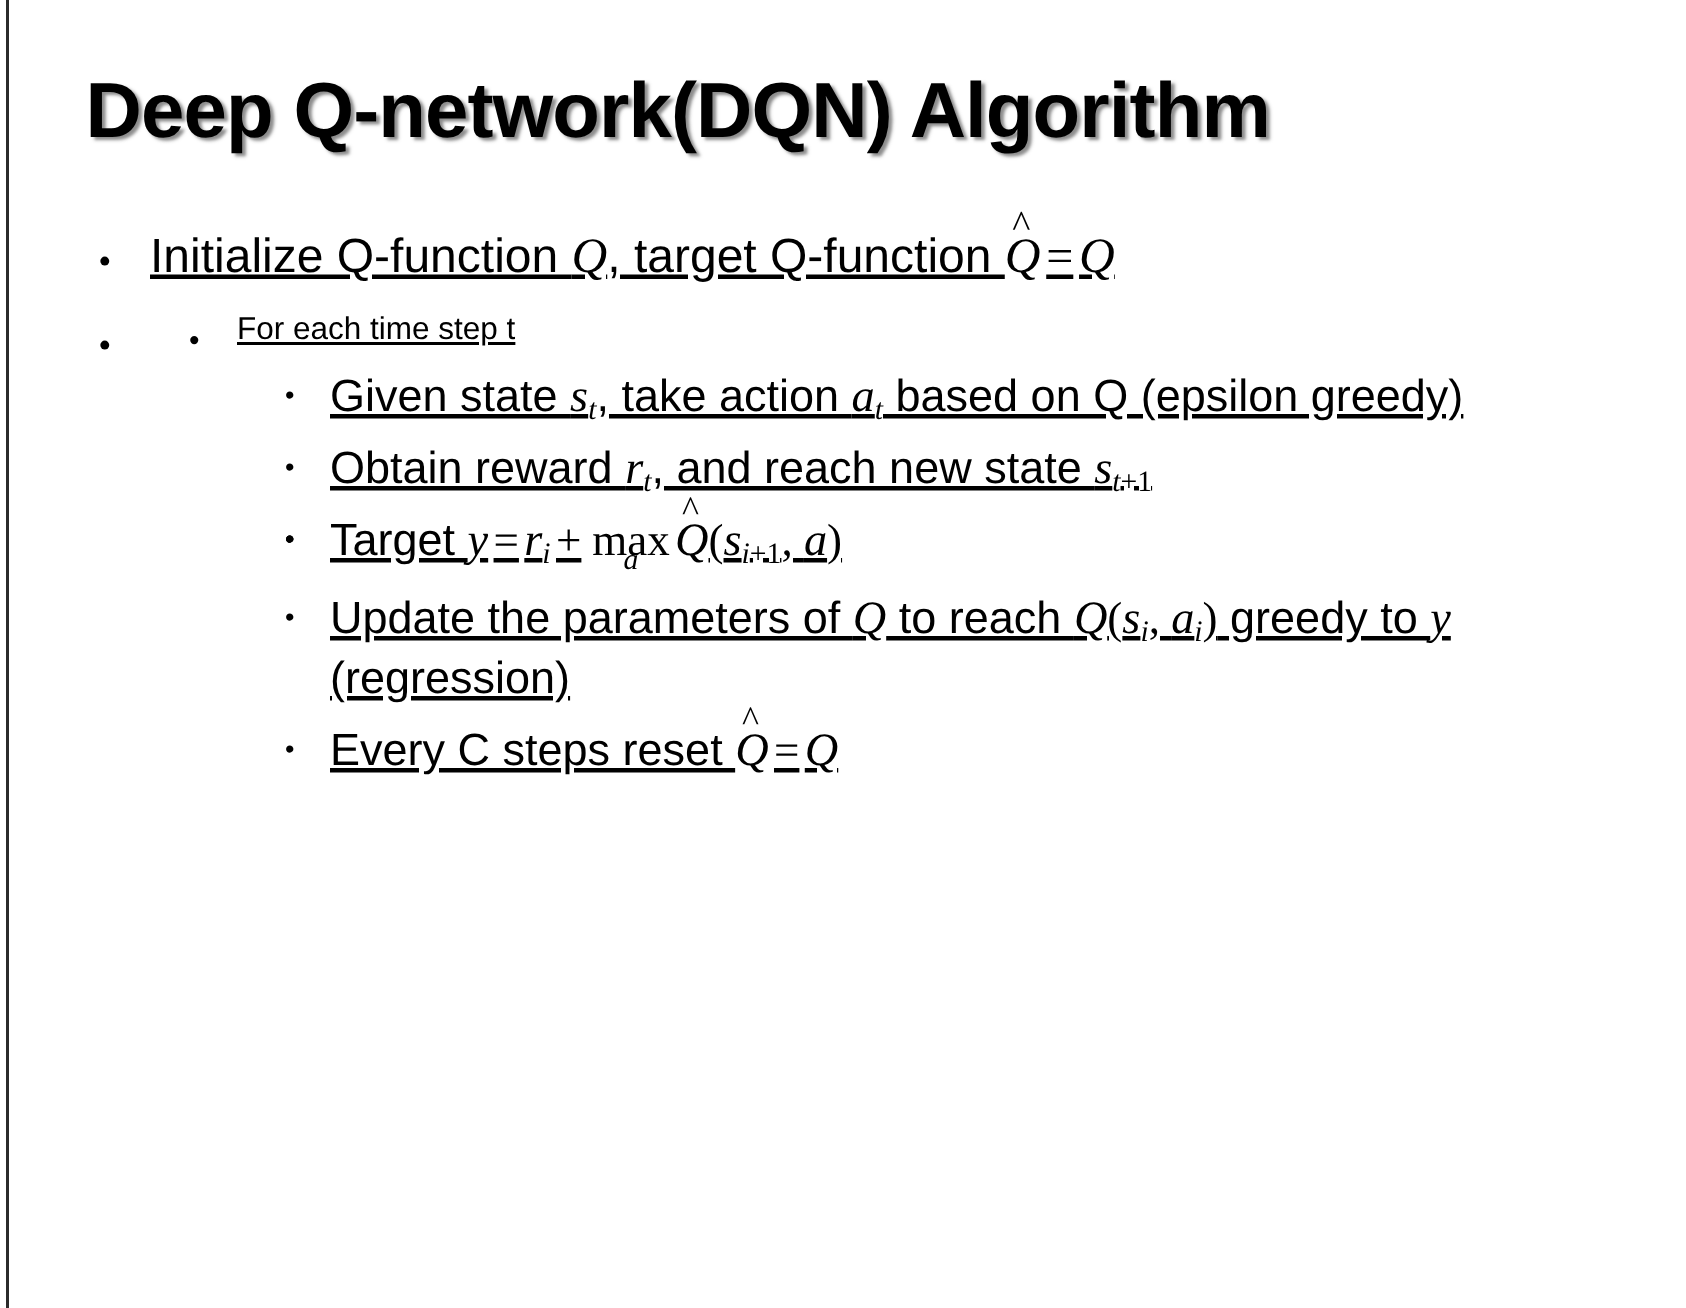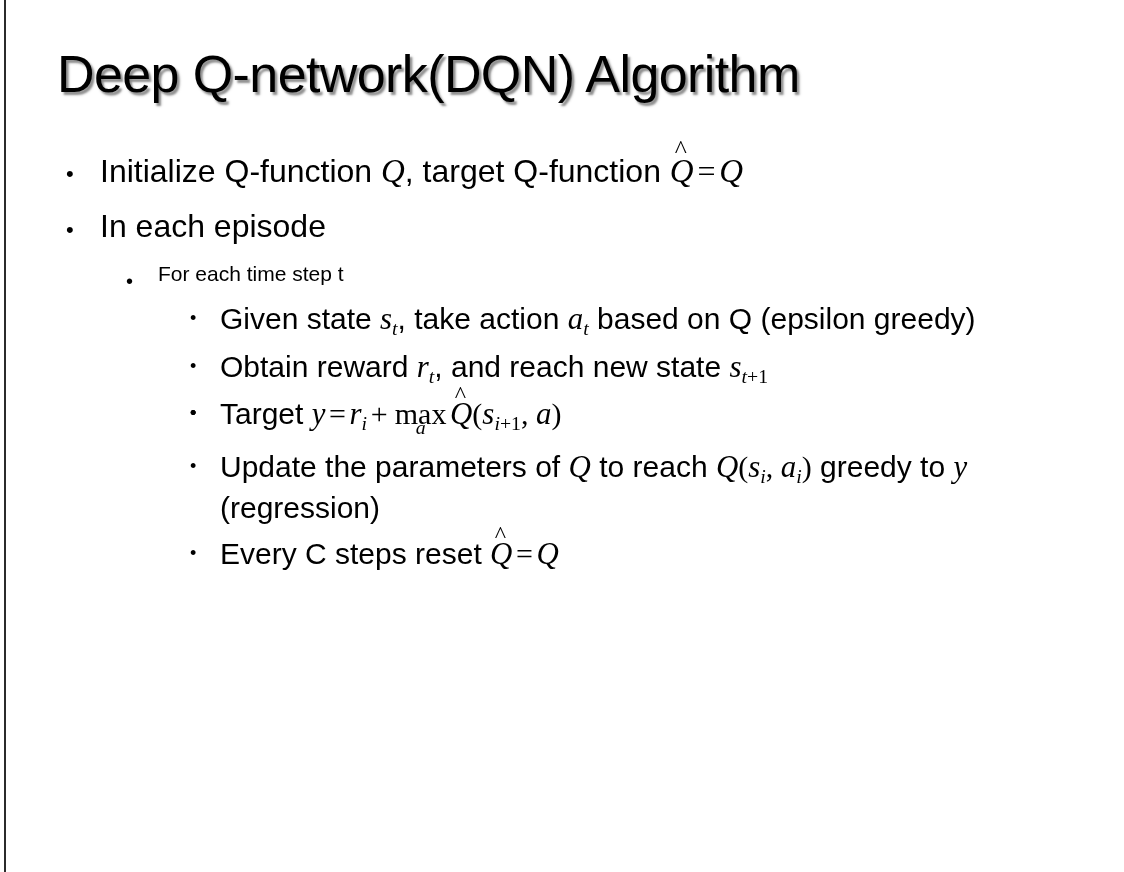--- a/index.html
+++ b/index.html
@@ -32,21 +32,21 @@
     height: 872px;
     background: #2b2b2b;
   }
 
   #slide-title {
     position: absolute;
     left: 57px;
     top: 46px;
     font-family: "Liberation Sans Narrow", "Liberation Sans", sans-serif;
     font-size: 52px;
-    font-weight: 400;
+    font-weight: 700;
     letter-spacing: -0.6px;
     line-height: 1.08;
     color: #000000;
     text-shadow: 2.5px 2.5px 2.2px rgba(120,120,120,0.85);
     white-space: nowrap;
   }
 
   #body-list {
     position: absolute;
     left: 0;
@@ -63,20 +63,21 @@
   .dot {
     position: absolute;
     font-size: 26px;
     line-height: 1;
     color: #000000;
   }
 
   .btext {
     display: block;
     color: #000000;
+    text-decoration: underline;
   }
 
   
   .lvl1 {
     padding: 0 60px 0 100px;
     margin-bottom: 13px;
   }
   .lvl1 .dot { left: 66px; top: 13px; font-size: 22px; }
   .lvl1 .btext { font-size: 32px; line-height: 1.30; }
 
@@ -170,21 +171,20 @@
 
   <div id="body-list">
 
     <div class="bullet-row lvl1">
       <span class="dot">•</span>
       <span class="btext"><span>Initialize Q-function </span><span class="mi">Q</span><span>, target Q-function </span><span class="qhat"><span class="hat">^</span><span>Q</span></span><span class="mo">=</span><span class="mi">Q</span></span>
     </div>
 
     <div class="bullet-row lvl1">
       <span class="dot">•</span>
-      <span class="btext">In each episode</span>
     </div>
 
     <div class="bullet-row lvl2">
       <span class="dot">•</span>
       <span class="btext">For each time step t</span>
     </div>
 
     <div class="bullet-row lvl3">
       <span class="dot">•</span>
       <span class="btext"><span>Given state </span><span class="mi">s</span><sub class="msub">t</sub><span>, take action </span><span class="mi">a</span><sub class="msub">t</sub><span> based on Q (epsilon greedy)</span></span>

